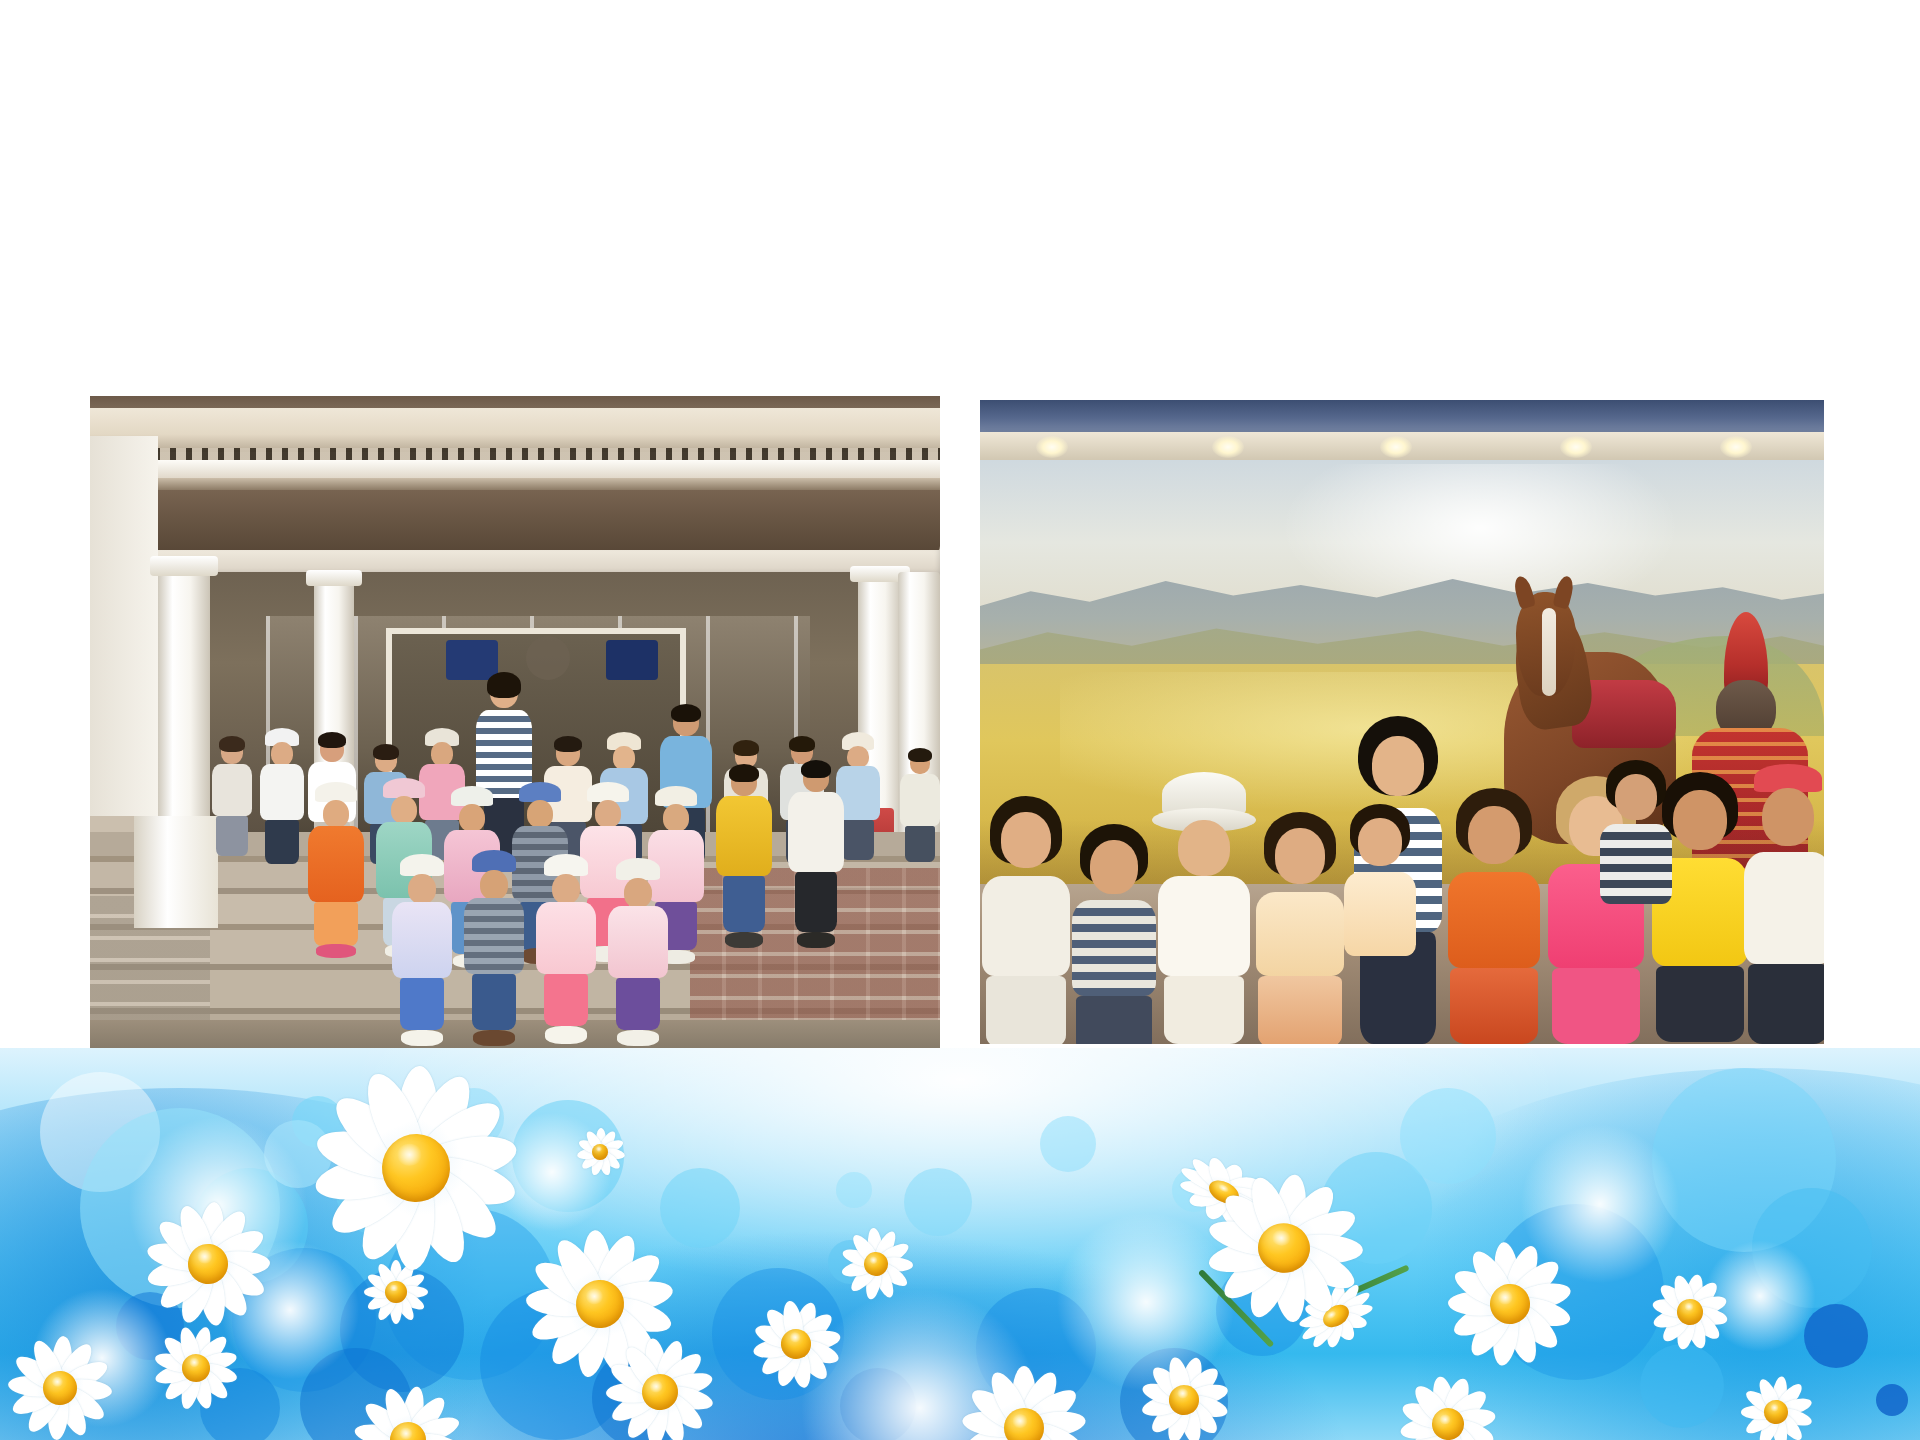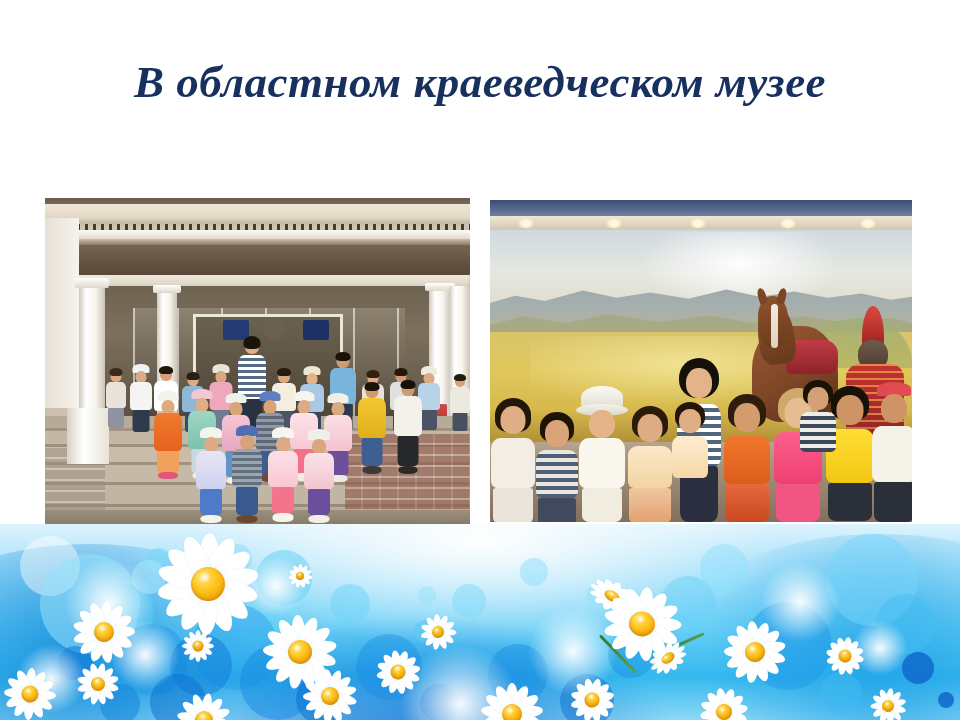--- a/index.html
+++ b/index.html
@@ -379,21 +379,20 @@
     background: linear-gradient(90deg, #2f7a3a, #55a34a);
     border-radius: 2px;
     transform-origin: 0 50%;
   }
 </style>
 </head>
 <body>
 
 <div class="slide">
 
-  <div class="title">В областном краеведческом музее</div>
 
   <div class="photo photo-left">
     <div class="ph-layer lp-sky"></div>
     <div class="ph-layer lp-roofedge"></div>
     <div class="ph-layer lp-roofteeth"></div>
     <div class="ph-layer lp-fascia"></div>
     <div class="ph-layer lp-awning"></div>
     <div class="ph-layer lp-awning-hl"></div>
     <div class="ph-layer lp-soffit"></div>
     <div class="ph-layer lp-wallL"></div>

